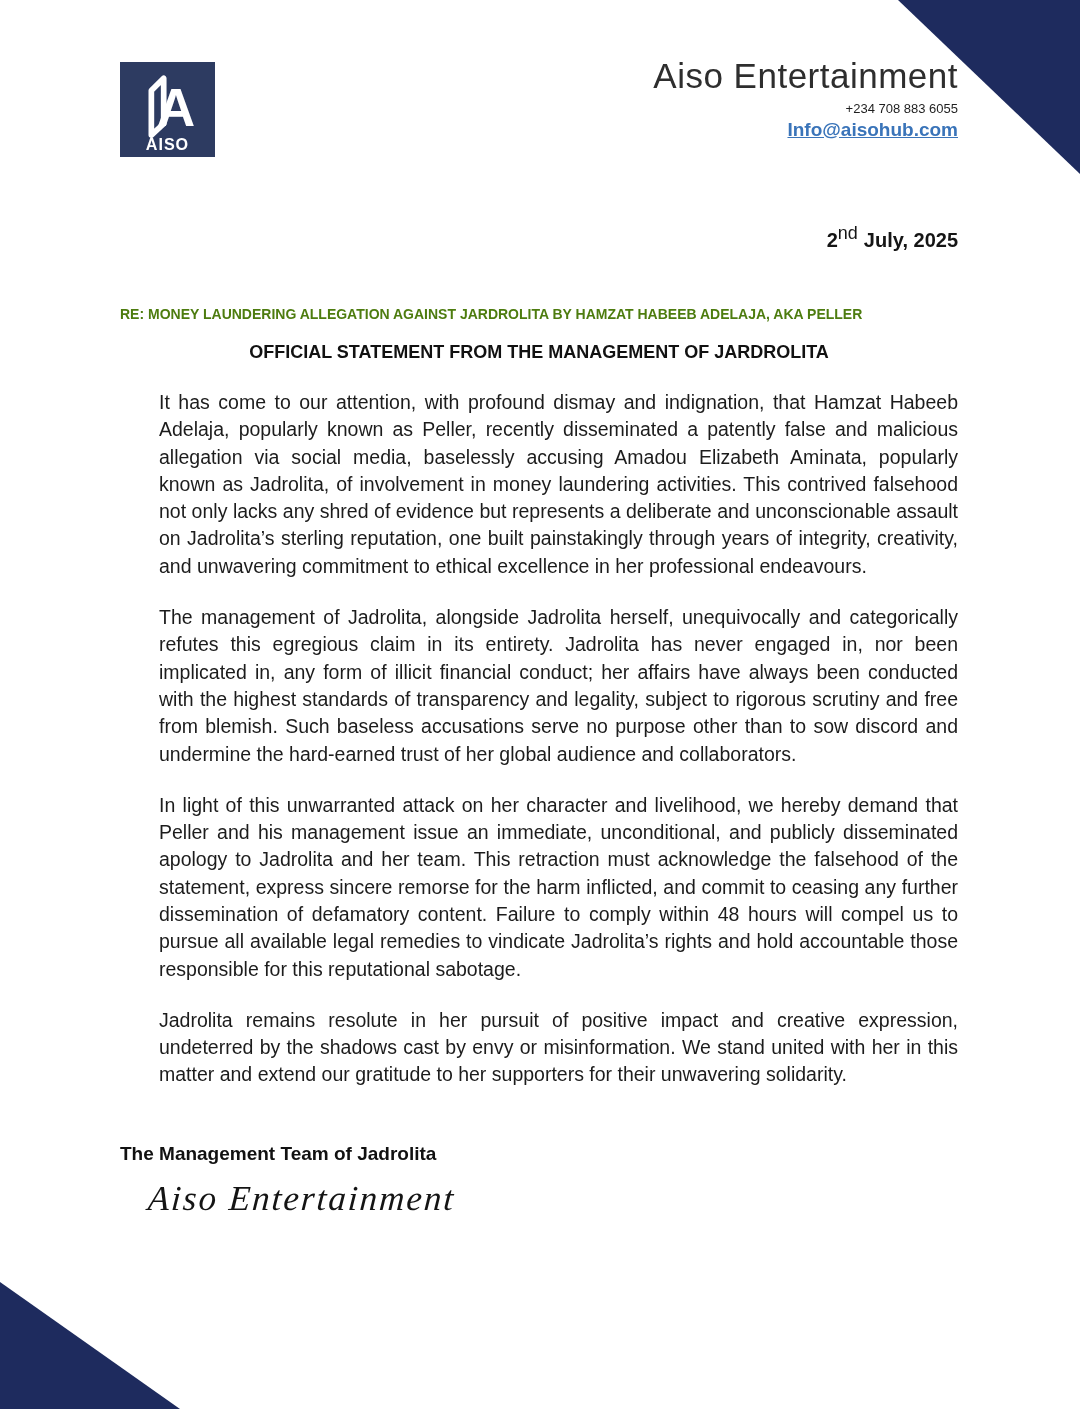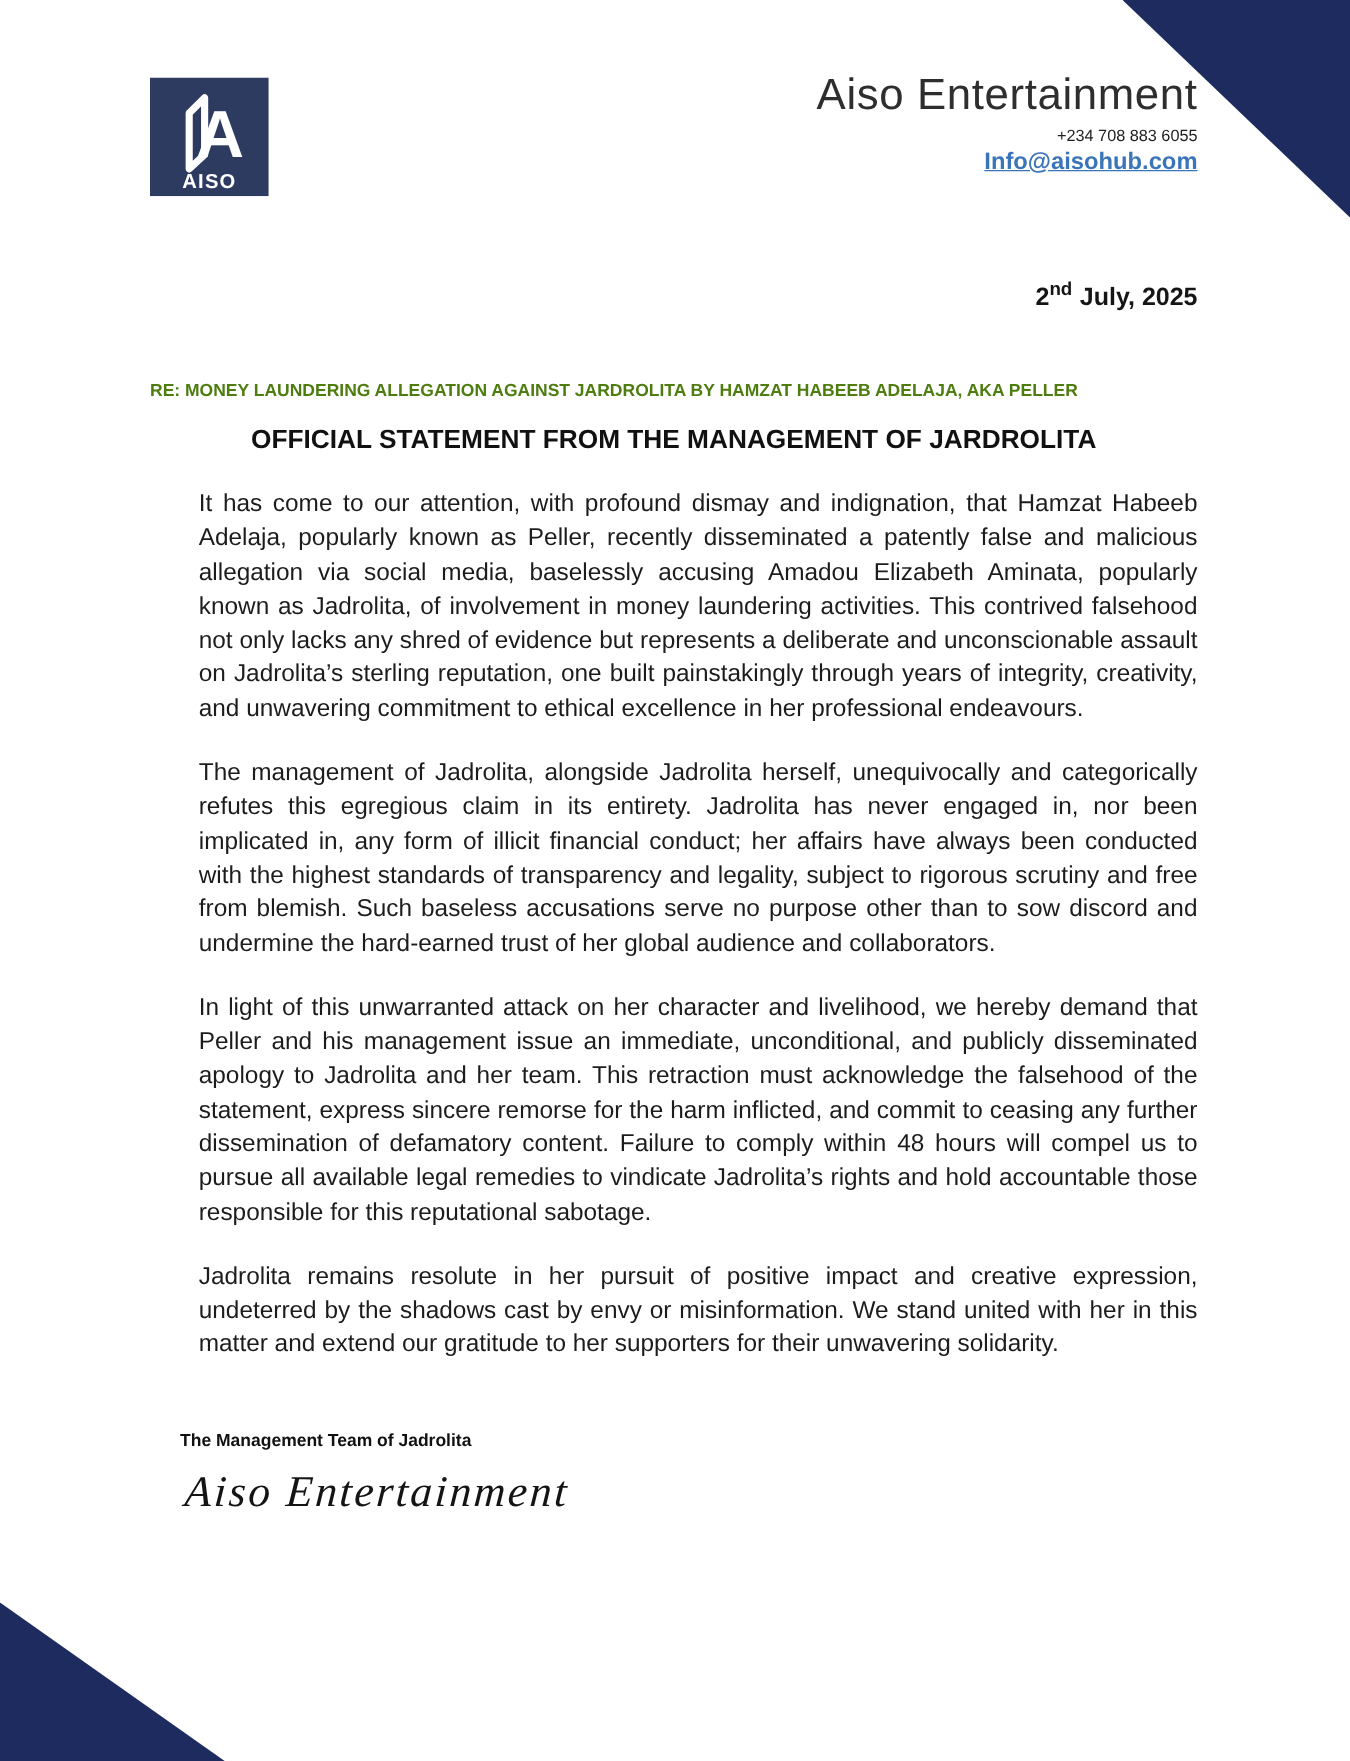--- a/index.html
+++ b/index.html
@@ -32,44 +32,44 @@
   .header { display: flex; justify-content: space-between; align-items: flex-start; }
   .logo { width: 95px; height: 95px; display: block; }
   .header-right { text-align: right; margin-top: -6px; }
   .company-name { font-size: 35px; font-weight: 400; color: #2e2e2e; letter-spacing: 0.5px; }
   .phone { font-size: 13px; color: #1f1f1f; margin-top: 5px; }
   .email-row { margin-top: 3px; }
   .email { font-size: 19px; text-decoration: underline; cursor: pointer; }
 
   
   .date-row { text-align: right; margin-top: 66px; font-weight: bold; font-size: 20px; color: #151515; }
-  .date-row sup { font-size: 15px; font-weight: bold; }
+  .date-row sup { font-size: 18px; font-weight: normal; }
   .date-rest { margin-left: 0.30em; }
 
   
   .subject {
     margin-top: 52px;
     font-weight: bold; font-size: 14px; line-height: 1.45;
     text-align: justify; color: #4d7c0f;
   }
   .title {
     margin-top: 18px;
-    text-align: center; font-weight: bold; font-size: 21px; color: #111111;
+    text-align: center; font-weight: bold; font-size: 18px; color: #111111;
   }
 
   
   .body-para {
     margin-top: 24px;
     font-size: 19.5px; line-height: 1.4;
     text-align: justify; color: #1c1c1c; margin-left: 39px;
   }
   .body-para:first-of-type { margin-top: 26px; }
 
   
-  .closing-team { margin-top: 54px; font-weight: bold; font-size: 14px; color: #111111; margin-left: 24px; }
+  .closing-team { margin-top: 54px; font-weight: bold; font-size: 19px; color: #111111; }
   .signature {
     margin-top: 14px; margin-left: 28px;
     font-size: 35px; font-style: italic;
     font-family: cursive;
     color: #141414;
     letter-spacing: 2px;
     transform: skewX(-4deg);
     display: inline-block;
   }
 </style>

